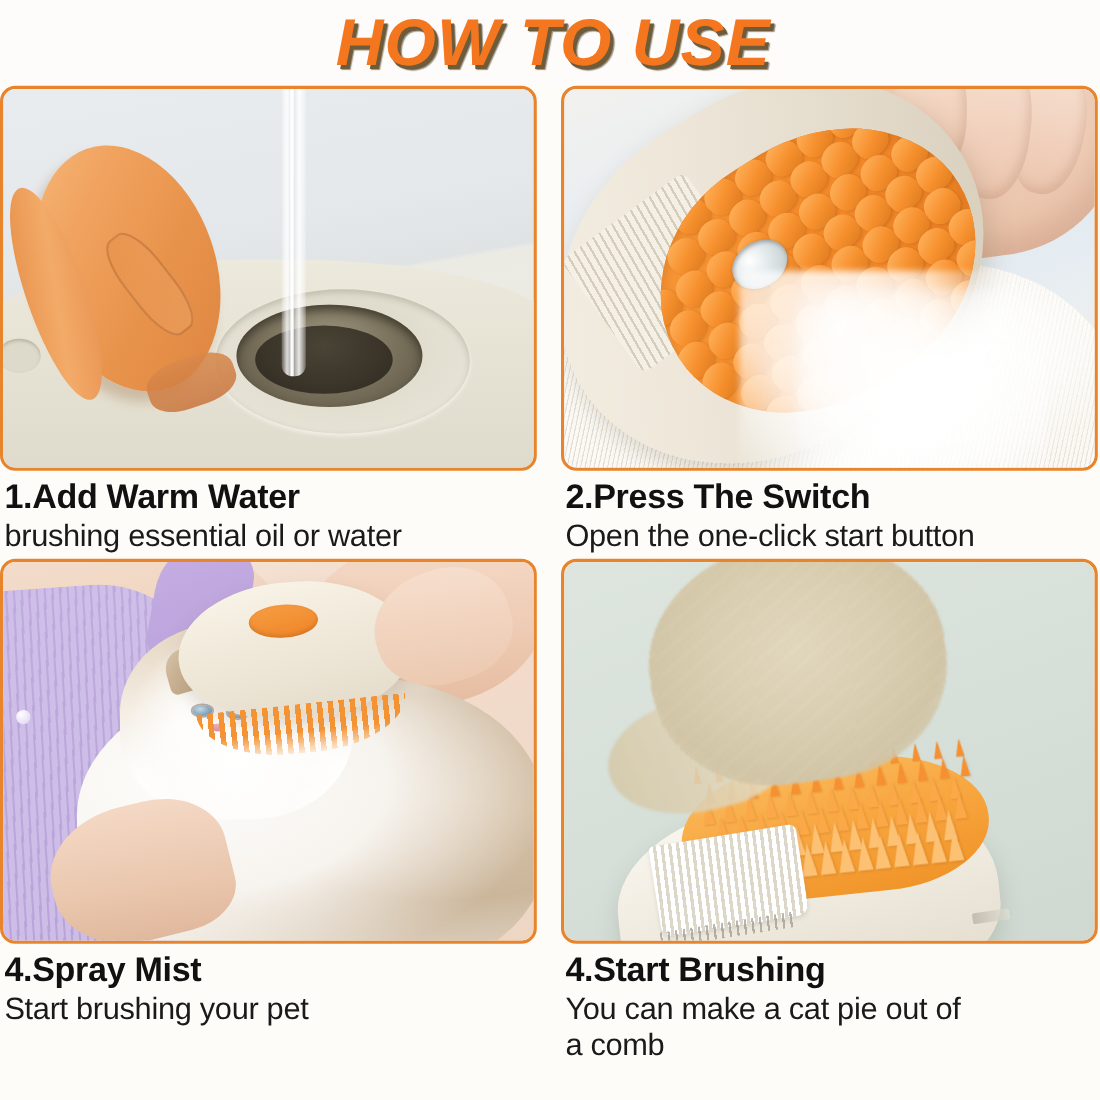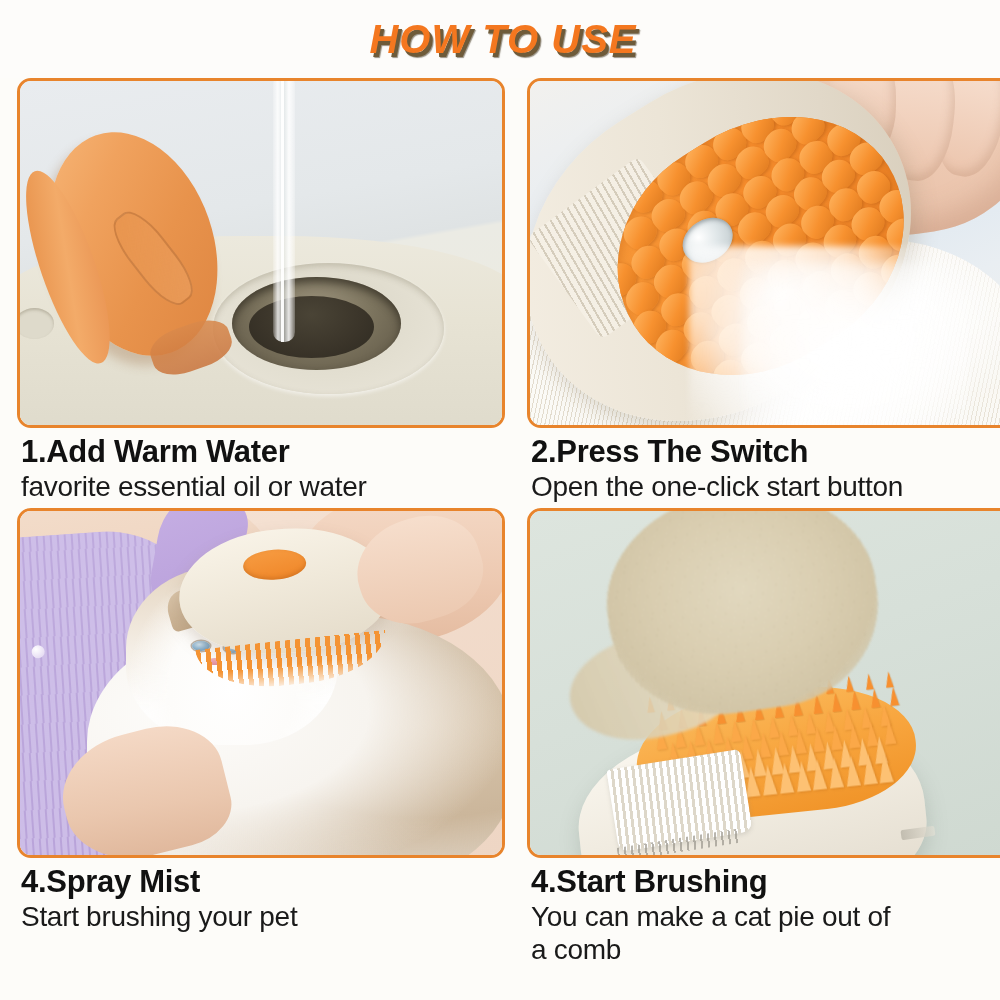--- a/index.html
+++ b/index.html
@@ -20,37 +20,37 @@
   
   .title-bar {
     height: 78px;
     display: flex;
     align-items: center;
     justify-content: center;
     background: #fdfcfa;
   }
   .title-text {
     font-family: "Liberation Sans", sans-serif;
-    font-size: 40px;
+    font-size: 60px;
     font-weight: bold;
     font-style: italic;
     letter-spacing: 1px;
     color: #f4771f;
     text-shadow: 3px 4px 0 #6e5b3a, 4px 5px 1px rgba(70,58,36,.55);
     line-height: 1;
     padding-left: 6px;
   }
 
   
   .grid {
     display: grid;
     grid-template-columns: 488px 488px;
     grid-template-rows: auto auto;
     column-gap: 22px;
-    padding: 0 17px;
+    padding: 0 0;
     box-sizing: border-box;
     width: 872px;
   }
   .cell { width: 488px; }
 
   .photo {
     position: relative;
     width: 488px;
     height: 350px;
     box-sizing: border-box;
@@ -483,21 +483,21 @@
         <div class="p1-notch"></div>
         <div class="p1-stream"></div>
         <div class="p1-lid">
           <div class="p1-lidGroove"></div>
         </div>
         <div class="p1-hinge"></div>
       </div>
     </div>
     <div class="caption">
       <div class="cap-head">1.Add Warm Water</div>
-      <div class="cap-body">favorite essential oil or water</div>
+      <div class="cap-body">brushing essential oil or water</div>
     </div>
   </div>
 
   <div class="cell">
     <div class="photo">
       <div class="photo-inner">
         <div class="p2-bg"></div>
         <div class="p2-fur"></div>
         <div class="p2-hand"></div>
         <div class="p2-finger p2-f1"></div>

